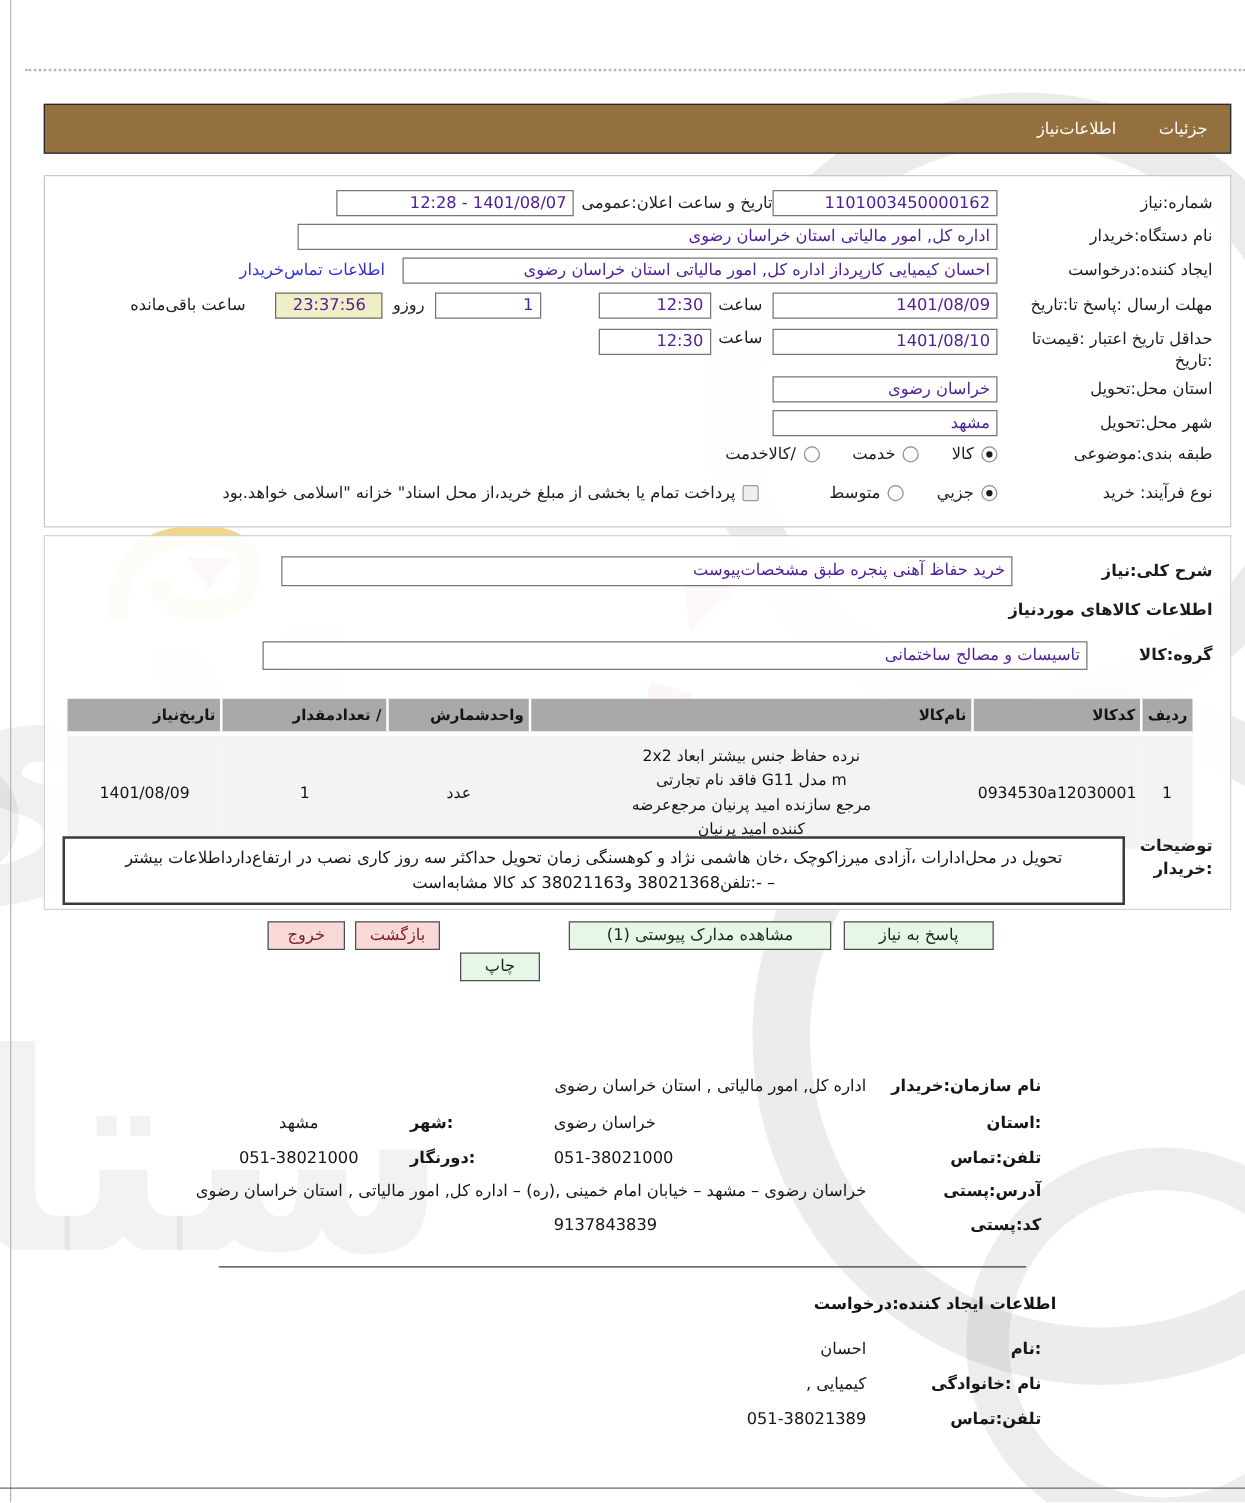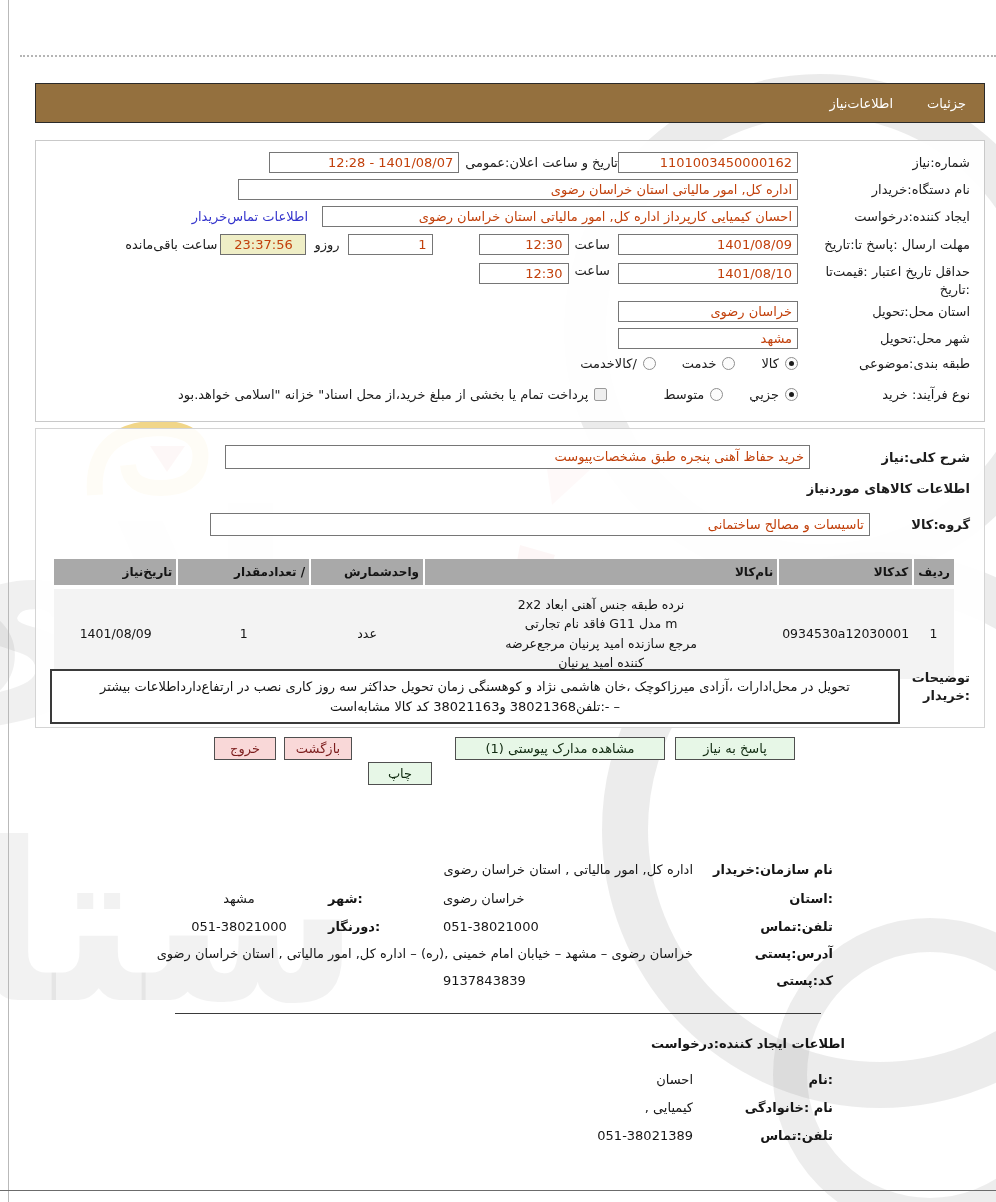--- a/index.html
+++ b/index.html
@@ -22,21 +22,21 @@
   .brownbar.secondary { border:none; font-weight:bold; }
 
   
   .panel { position:absolute; background:rgba(255,255,255,0.92); border:1px solid #c9c9c9; z-index:2; }
 
   .row { position:absolute; right:14px; left:14px; display:flex; direction:rtl; align-items:center; }
   .lbl { font-size:13px; color:#1c1c1c; white-space:nowrap; }
   .lbl.b { font-weight:bold; }
   .lblcol { width:172px; flex:0 0 172px; }
   .box { border:1px solid #767676; background:#fff; height:21px; line-height:19px;
-         padding:0 5px; font-size:13px; color:#c2410c; overflow:hidden; white-space:nowrap; }
+         padding:0 5px; font-size:13px; color:#4c1d95; overflow:hidden; white-space:nowrap; }
   .num { direction:ltr; text-align:right; }
   .timer { background:#EFEEC6; border:1px solid #6f6f6f; text-align:center; direction:ltr; }
   .link { color:#3333CC; font-size:13px; text-decoration:none; white-space:nowrap; }
 
   .radio { width:13px; height:13px; border:1px solid #8f8f8f; border-radius:50%; background:#fcfcfc;
            display:inline-block; position:relative; flex:0 0 13px; }
   .radio.checked::after { content:''; position:absolute; left:3px; top:3px; right:3px; bottom:3px;
            background:#1c1c1c; border-radius:50%; }
   .cb { width:13px; height:13px; border:1px solid #9a9a9a; border-radius:2px; background:#efefef;
         display:inline-block; flex:0 0 13px; }
@@ -119,21 +119,21 @@
     </div>
 
     <div class="row" style="top:93px;">
       <span class="lbl lblcol">مهلت ارسال :پاسخ تا:تاریخ</span>
       <div class="box num" style="width:180px;">1401/08/09</div>
       <span class="lbl" style="margin-right:8px;">ساعت</span>
       <div class="box num" style="width:90px; margin-right:6px;">12:30</div>
       <div class="box num" style="width:85px; margin-right:46px;">1</div>
       <span class="lbl" style="margin-right:8px;">روزو</span>
       <div class="box timer" style="width:86px; margin-right:8px;">23:37:56</div>
-      <span class="lbl" style="margin-right:3px;">ساعت باقی‌مانده</span>
+      <span class="lbl" style="margin-right:24px;">ساعت باقی‌مانده</span>
     </div>
 
     <div class="row" style="top:122px; align-items:flex-start;">
       <span class="lbl lblcol" style="line-height:1.35;">
         <span>حداقل تاریخ اعتبار :قیمت‌تا</span><br>
         <span>:تاریخ</span>
       </span>
       <div class="box num" style="width:180px;">1401/08/10</div>
       <span class="lbl" style="margin-right:8px;">ساعت</span>
       <div class="box num" style="width:90px; margin-right:6px;">12:30</div>
@@ -195,21 +195,21 @@
           <th class="col-unit">واحدشمارش</th>
           <th class="col-qty">/ تعدادمقدار</th>
           <th class="col-date">تاریخ‌نیاز</th>
         </tr>
       </thead>
       <tbody>
         <tr>
           <td>1</td>
           <td class="ltrnum">0934530a12030001</td>
           <td class="namecell">
-            <div>نرده طبقه جنس آهنی ابعاد 2x2</div>
+            <div>نرده حفاظ جنس بیشتر ابعاد 2x2</div>
             <div>m مدل G11 فاقد نام تجارتی</div>
             <div>مرجع سازنده امید پرنیان مرجع‌عرضه</div>
             <div>کننده امید پرنیان</div>
           </td>
           <td>عدد</td>
           <td>1</td>
           <td class="ltrnum">1401/08/09</td>
         </tr>
       </tbody>
     </table>

